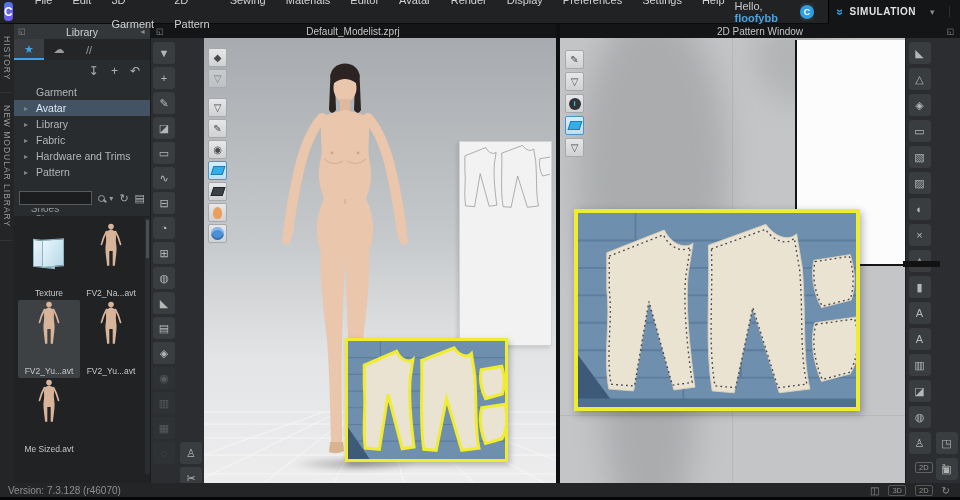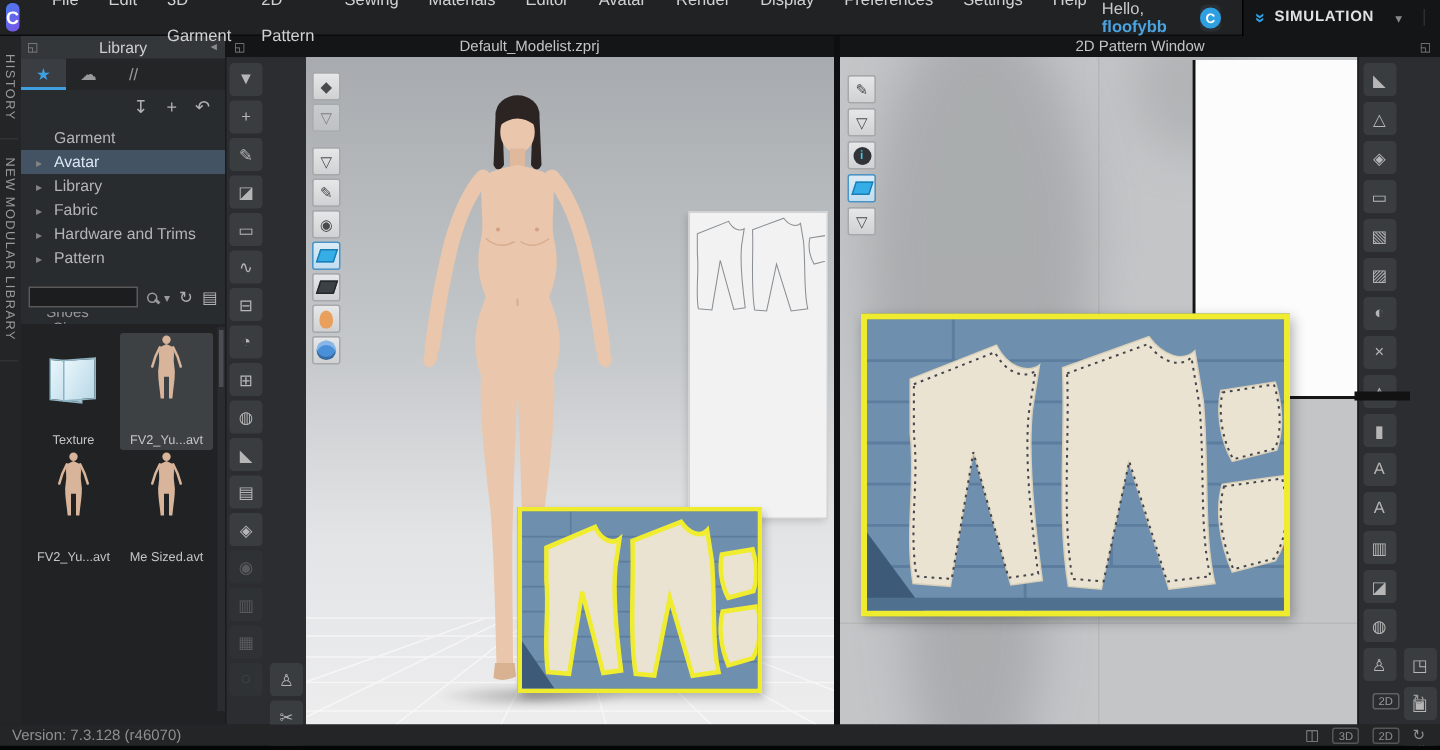--- a/index.html
+++ b/index.html
@@ -281,20 +281,27 @@
   </div>
   <div class="thumbs">
 
       <div class="cell folder">
         <div class="fol"></div>
 
         <div class="cap">Texture</div>
       </div>
 
 
+      <div class="cell avatar">
+
+        <svg class="av" width="38" height="58" viewBox="0 0 44 84">
+          <use href="#minibody"></use>
+        </svg>
+        <div class="cap">FV2_Na...avt</div>
+      </div>
 
       <div class="cell avatar selected">
 
         <svg class="av" width="38" height="58" viewBox="0 0 44 84">
           <use href="#minibody"></use>
         </svg>
         <div class="cap">FV2_Yu...avt</div>
       </div>
 
       <div class="cell avatar">

